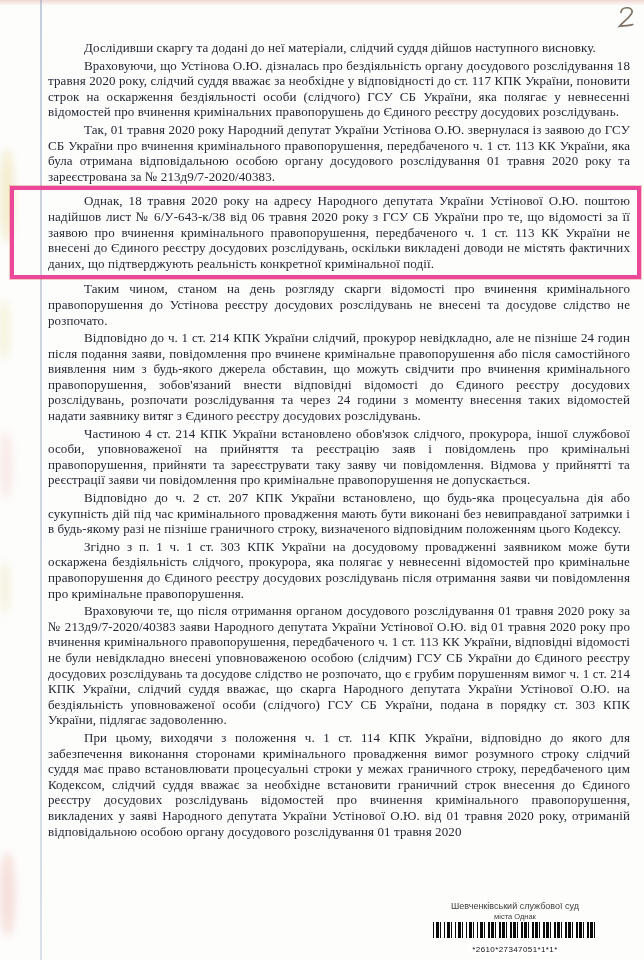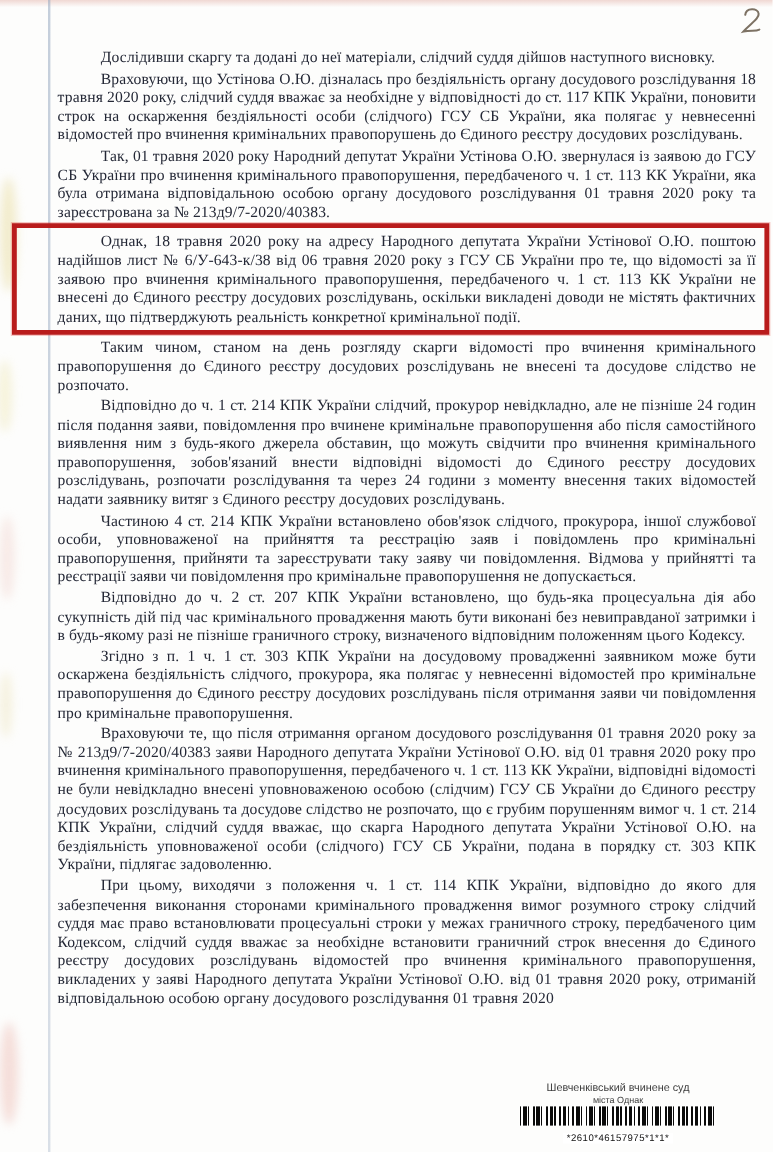--- a/index.html
+++ b/index.html
@@ -60,21 +60,21 @@
     line-height: 15.6px;
     color: #242836;
     text-align: justify;
     letter-spacing: 0.1px;
   }
   .body-text p {
     margin: 2px;
     text-indent: 36px;
   }
   .highlight-box {
-    border: 4px solid #b91c1c;
+    border: 4px solid #ec4899;
     box-shadow: 0 0 0 1px rgba(225,37,28,0.25);
     margin: 1px -9px 1px -36px;
     padding: 1px 5px 2px 32px;
   }
 
   .stamp {
     position: absolute;
     left: 398px;
     top: 901px;
     width: 234px;
@@ -127,29 +127,29 @@
     </svg>
   </div>
 
   <div class="body-text">
     <p>Дослідивши скаргу та додані до неї матеріали, слідчий суддя дійшов наступного висновку.</p>
     <p>Враховуючи, що Устінова О.Ю. дізналась про бездіяльність органу досудового розслідування 18 травня 2020 року, слідчий суддя вважає за необхідне у відповідності до ст. 117 КПК України, поновити строк на оскарження бездіяльності особи (слідчого) ГСУ СБ України, яка полягає у невнесенні відомостей про вчинення кримінальних правопорушень до Єдиного реєстру досудових розслідувань.</p>
     <p>Так, 01 травня 2020 року Народний депутат України Устінова О.Ю. звернулася із заявою до ГСУ СБ України про вчинення кримінального правопорушення, передбаченого ч. 1 ст. 113 КК України, яка була отримана відповідальною особою органу досудового розслідування 01 травня 2020 року та зареєстрована за № 213д9/7-2020/40383.</p>
     <div class="highlight-box">
       <p>Однак, 18 травня 2020 року на адресу Народного депутата України Устінової О.Ю. поштою надійшов лист № 6/У-643-к/38 від 06 травня 2020 року з ГСУ СБ України про те, що відомості за її заявою про вчинення кримінального правопорушення, передбаченого ч. 1 ст. 113 КК України не внесені до Єдиного реєстру досудових розслідувань, оскільки викладені доводи не містять фактичних даних, що підтверджують реальність конкретної кримінальної події.</p>
     </div>
-    <p>Таким чином, станом на день розгляду скарги відомості про вчинення кримінального правопорушення до Єдиного реєстру досудових розслідувань не внесені та досудове слідство не розпочато.</p>
+    <p>Таким чином, станом на день розгляду скарги відомості про вчинення кримінального правопорушення до Устінова реєстру досудових розслідувань не внесені та досудове слідство не розпочато.</p>
     <p>Відповідно до ч. 1 ст. 214 КПК України слідчий, прокурор невідкладно, але не пізніше 24 годин після подання заяви, повідомлення про вчинене кримінальне правопорушення або після самостійного виявлення ним з будь-якого джерела обставин, що можуть свідчити про вчинення кримінального правопорушення, зобов'язаний внести відповідні відомості до Єдиного реєстру досудових розслідувань, розпочати розслідування та через 24 години з моменту внесення таких відомостей надати заявнику витяг з Єдиного реєстру досудових розслідувань.</p>
     <p>Частиною 4 ст. 214 КПК України встановлено обов'язок слідчого, прокурора, іншої службової особи, уповноваженої на прийняття та реєстрацію заяв і повідомлень про кримінальні правопорушення, прийняти та зареєструвати таку заяву чи повідомлення. Відмова у прийнятті та реєстрації заяви чи повідомлення про кримінальне правопорушення не допускається.</p>
     <p>Відповідно до ч. 2 ст. 207 КПК України встановлено, що будь-яка процесуальна дія або сукупність дій під час кримінального провадження мають бути виконані без невиправданої затримки і в будь-якому разі не пізніше граничного строку, визначеного відповідним положенням цього Кодексу.</p>
     <p>Згідно з п. 1 ч. 1 ст. 303 КПК України на досудовому провадженні заявником може бути оскаржена бездіяльність слідчого, прокурора, яка полягає у невнесенні відомостей про кримінальне правопорушення до Єдиного реєстру досудових розслідувань після отримання заяви чи повідомлення про кримінальне правопорушення.</p>
     <p>Враховуючи те, що після отримання органом досудового розслідування 01 травня 2020 року за № 213д9/7-2020/40383 заяви Народного депутата України Устінової О.Ю. від 01 травня 2020 року про вчинення кримінального правопорушення, передбаченого ч. 1 ст. 113 КК України, відповідні відомості не були невідкладно внесені уповноваженою особою (слідчим) ГСУ СБ України до Єдиного реєстру досудових розслідувань та досудове слідство не розпочато, що є грубим порушенням вимог ч. 1 ст. 214 КПК України, слідчий суддя вважає, що скарга Народного депутата України Устінової О.Ю. на бездіяльність уповноваженої особи (слідчого) ГСУ СБ України, подана в порядку ст. 303 КПК України, підлягає задоволенню.</p>
     <p>При цьому, виходячи з положення ч. 1 ст. 114 КПК України, відповідно до якого для забезпечення виконання сторонами кримінального провадження вимог розумного строку слідчий суддя має право встановлювати процесуальні строки у межах граничного строку, передбаченого цим Кодексом, слідчий суддя вважає за необхідне встановити граничний строк внесення до Єдиного реєстру досудових розслідувань відомостей про вчинення кримінального правопорушення, викладених у заяві Народного депутата України Устінової О.Ю. від 01 травня 2020 року, отриманій відповідальною особою органу досудового розслідування 01 травня 2020</p>
   </div>
 
   <div class="stamp">
-    <div class="stamp-line1">Шевченківський вчинене суд</div>
+    <div class="stamp-line1">Шевченківський службової суд</div>
     <div class="stamp-line2">міста Однак</div>
     <div class="barcode"></div>
-    <div class="barcode-number">*2610*46157975*1*1*</div>
+    <div class="barcode-number">*2610*27347051*1*1*</div>
   </div>
 
 </div>
 
 </body></html>

